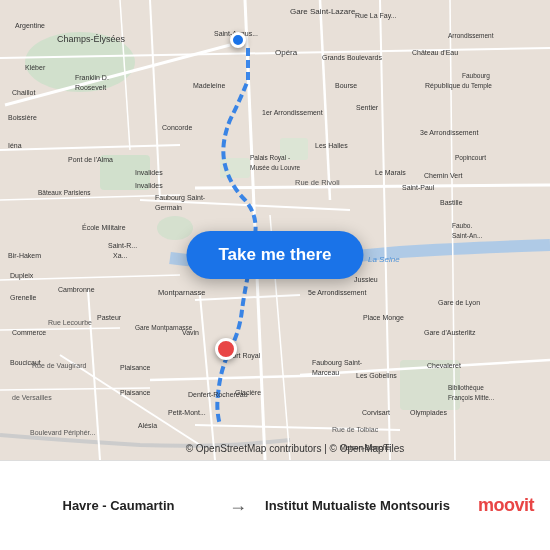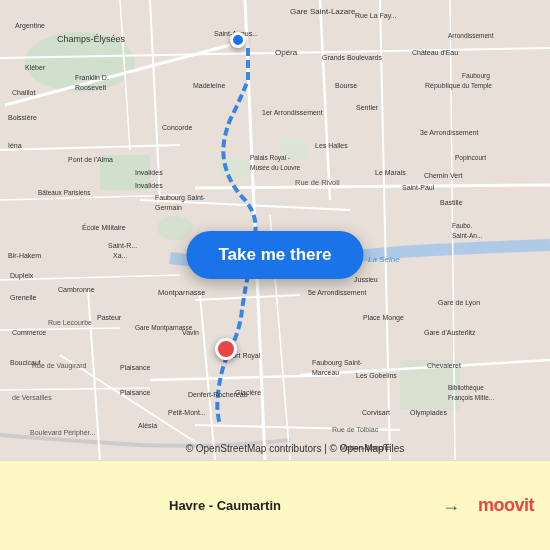--- a/index.html
+++ b/index.html
@@ -59,21 +59,21 @@
       padding-left: 32px;
     }
 
     
     #bottom-bar {
       position: absolute;
       bottom: 0;
       left: 0;
       width: 550px;
       height: 90px;
-      background: #fef9c3;
+      background: #ffffff;
       display: flex;
       align-items: center;
       justify-content: space-between;
       padding: 0 16px;
       border-top: 1px solid #ddd;
     }
 
     .route-info {
       display: flex;
       align-items: center;
@@ -294,17 +294,18 @@
 
   <div id="attribution">
     <span>© OpenStreetMap contributors | © OpenMapTiles</span>
   </div>
 </div>
 
 <div id="bottom-bar">
   <div class="route-info">
     <span class="route-station">Havre - Caumartin</span>
     <span class="route-arrow">→</span>
+    <span class="route-station">Institut Mutualiste Montsouris</span>
   </div>
   <div id="moovit-logo">
     <span class="moovit-text">moovit</span>
   </div>
 </div>
 
 </body></html>

